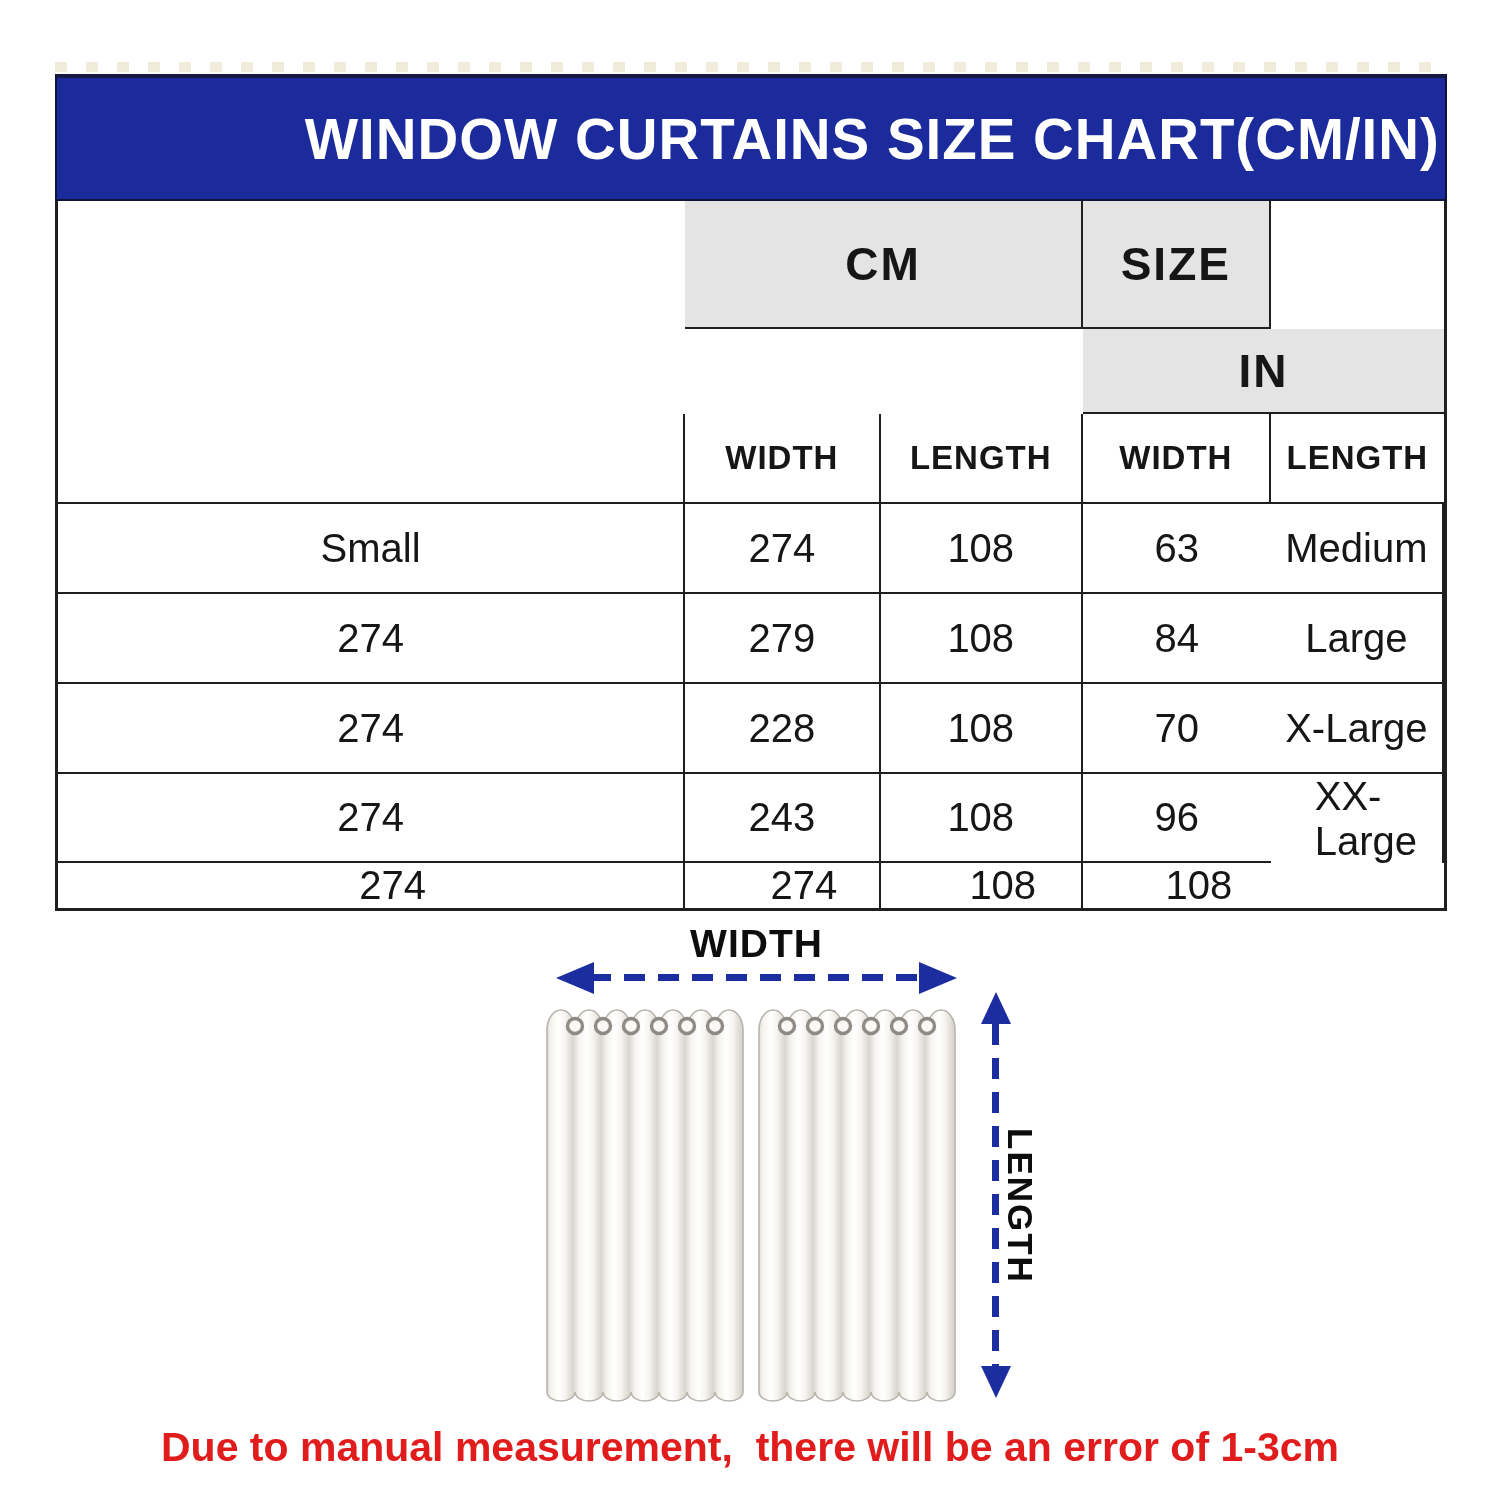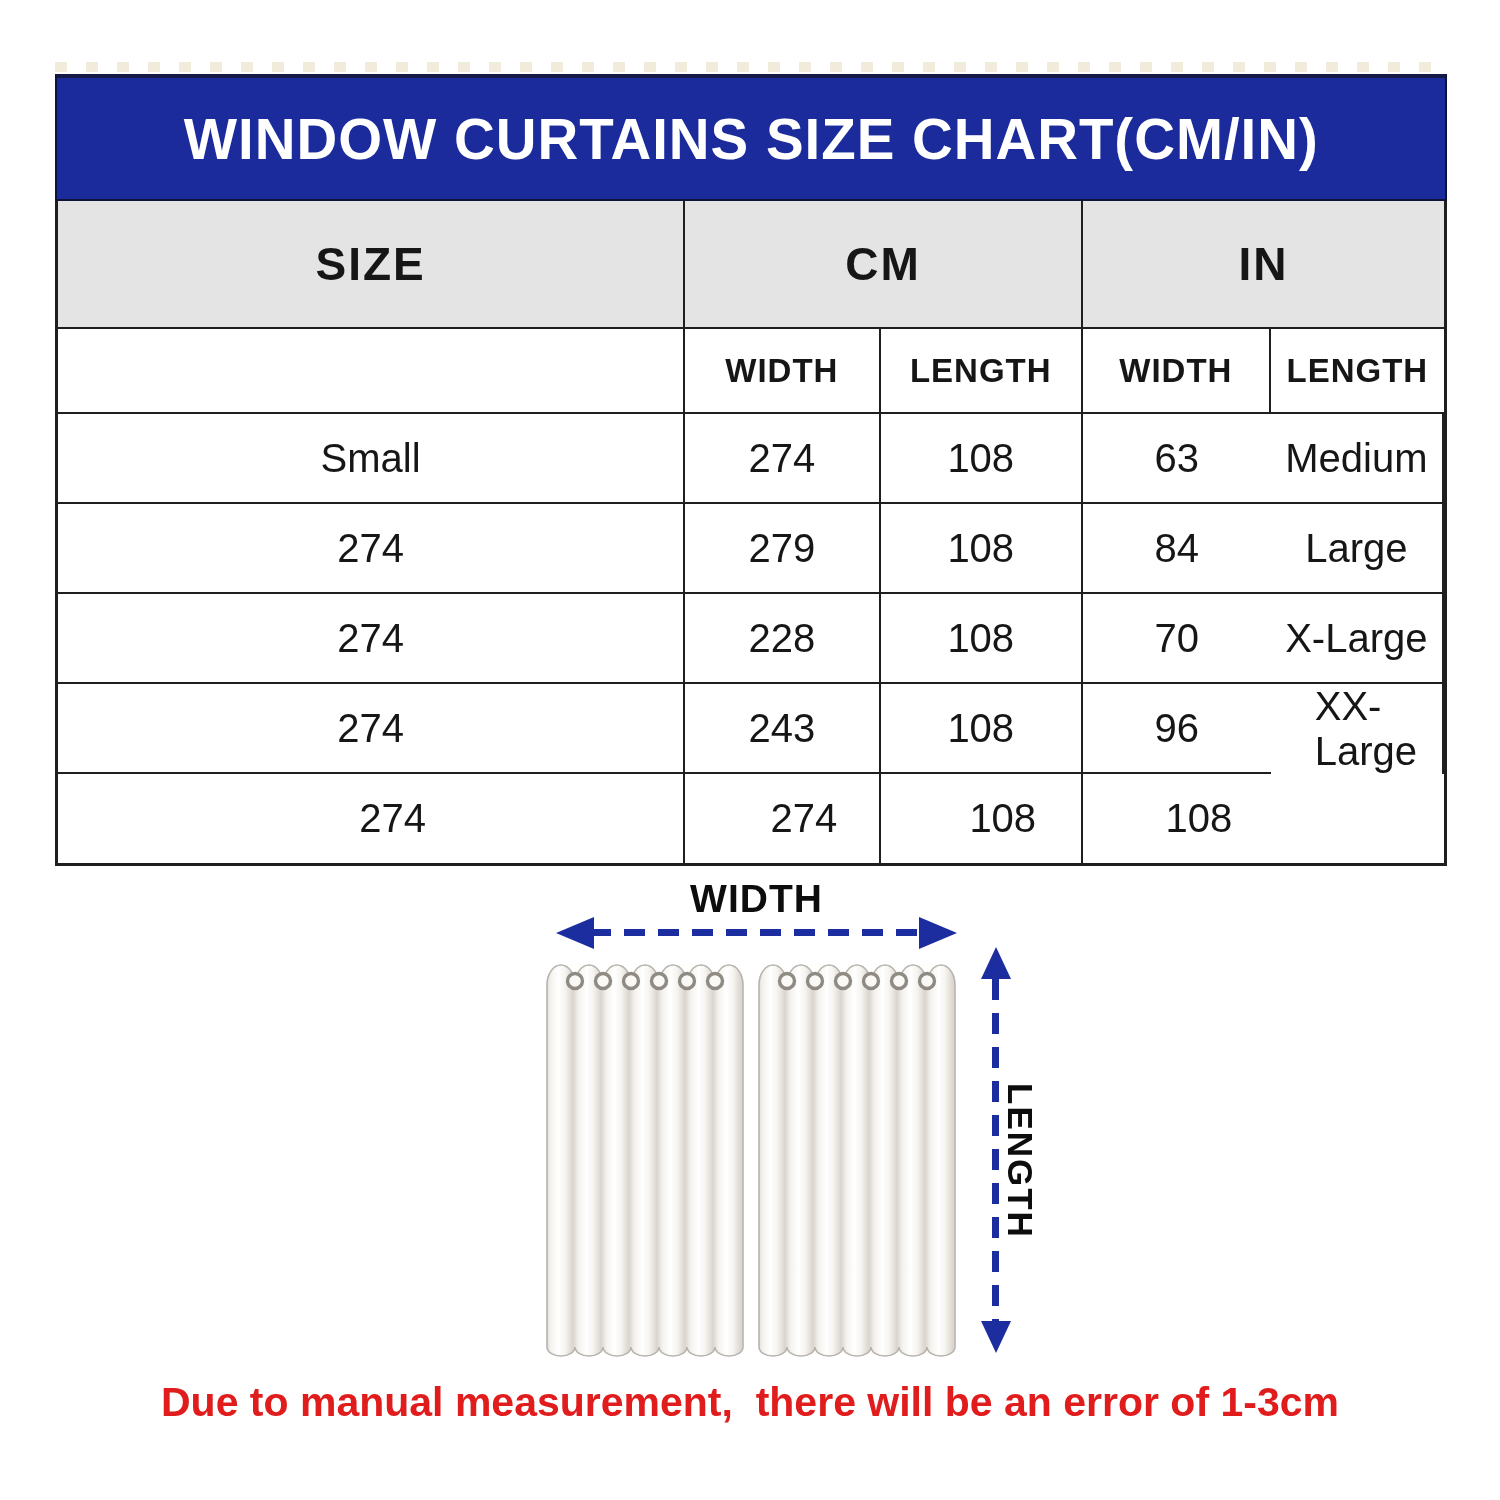--- a/index.html
+++ b/index.html
@@ -18,21 +18,21 @@
   
   .lace-strip{
     margin:62px 53px 0 55px;height:10px;
     background:repeating-linear-gradient(90deg,#f0ebdb 0 12px,transparent 12px 31px);
   }
   
   .title-bar{
     margin:2px 53px 0 55px;height:127px;
     background:var(--blue);
     border:2px solid #0e1338;border-top:4px solid #141a44;
-    display:flex;align-items:center;justify-content:center;
+    display:flex;align-items:center;justify-content:flex-end;
   }
   .title-bar .title-text{
     color:#fff;font-weight:bold;font-size:57px;letter-spacing:1px;
     transform:scaleX(0.99);white-space:nowrap;
   }
   
   .size-table{
     margin:0 53px 0 55px;
     border:3px solid var(--line);border-top:none;
     display:grid;
@@ -102,22 +102,22 @@
 <body>
 
 <div class="lace-strip"></div>
 
 <div class="title-bar">
   <div class="title-text">WINDOW CURTAINS SIZE CHART(CM/IN)</div>
 </div>
 
 <div class="size-table">
 
+  <div class="cell group-head span-cm">CM</div>
   <div class="cell group-head">SIZE</div>
-  <div class="cell group-head span-cm">CM</div>
   <div class="cell group-head span-in last-col">IN</div>
 
   <div class="cell sub-head"></div>
   <div class="cell sub-head">WIDTH</div>
   <div class="cell sub-head">LENGTH</div>
   <div class="cell sub-head">WIDTH</div>
   <div class="cell sub-head last-col">LENGTH</div>
 
   <div class="cell">Small</div>
   <div class="cell">274</div>

